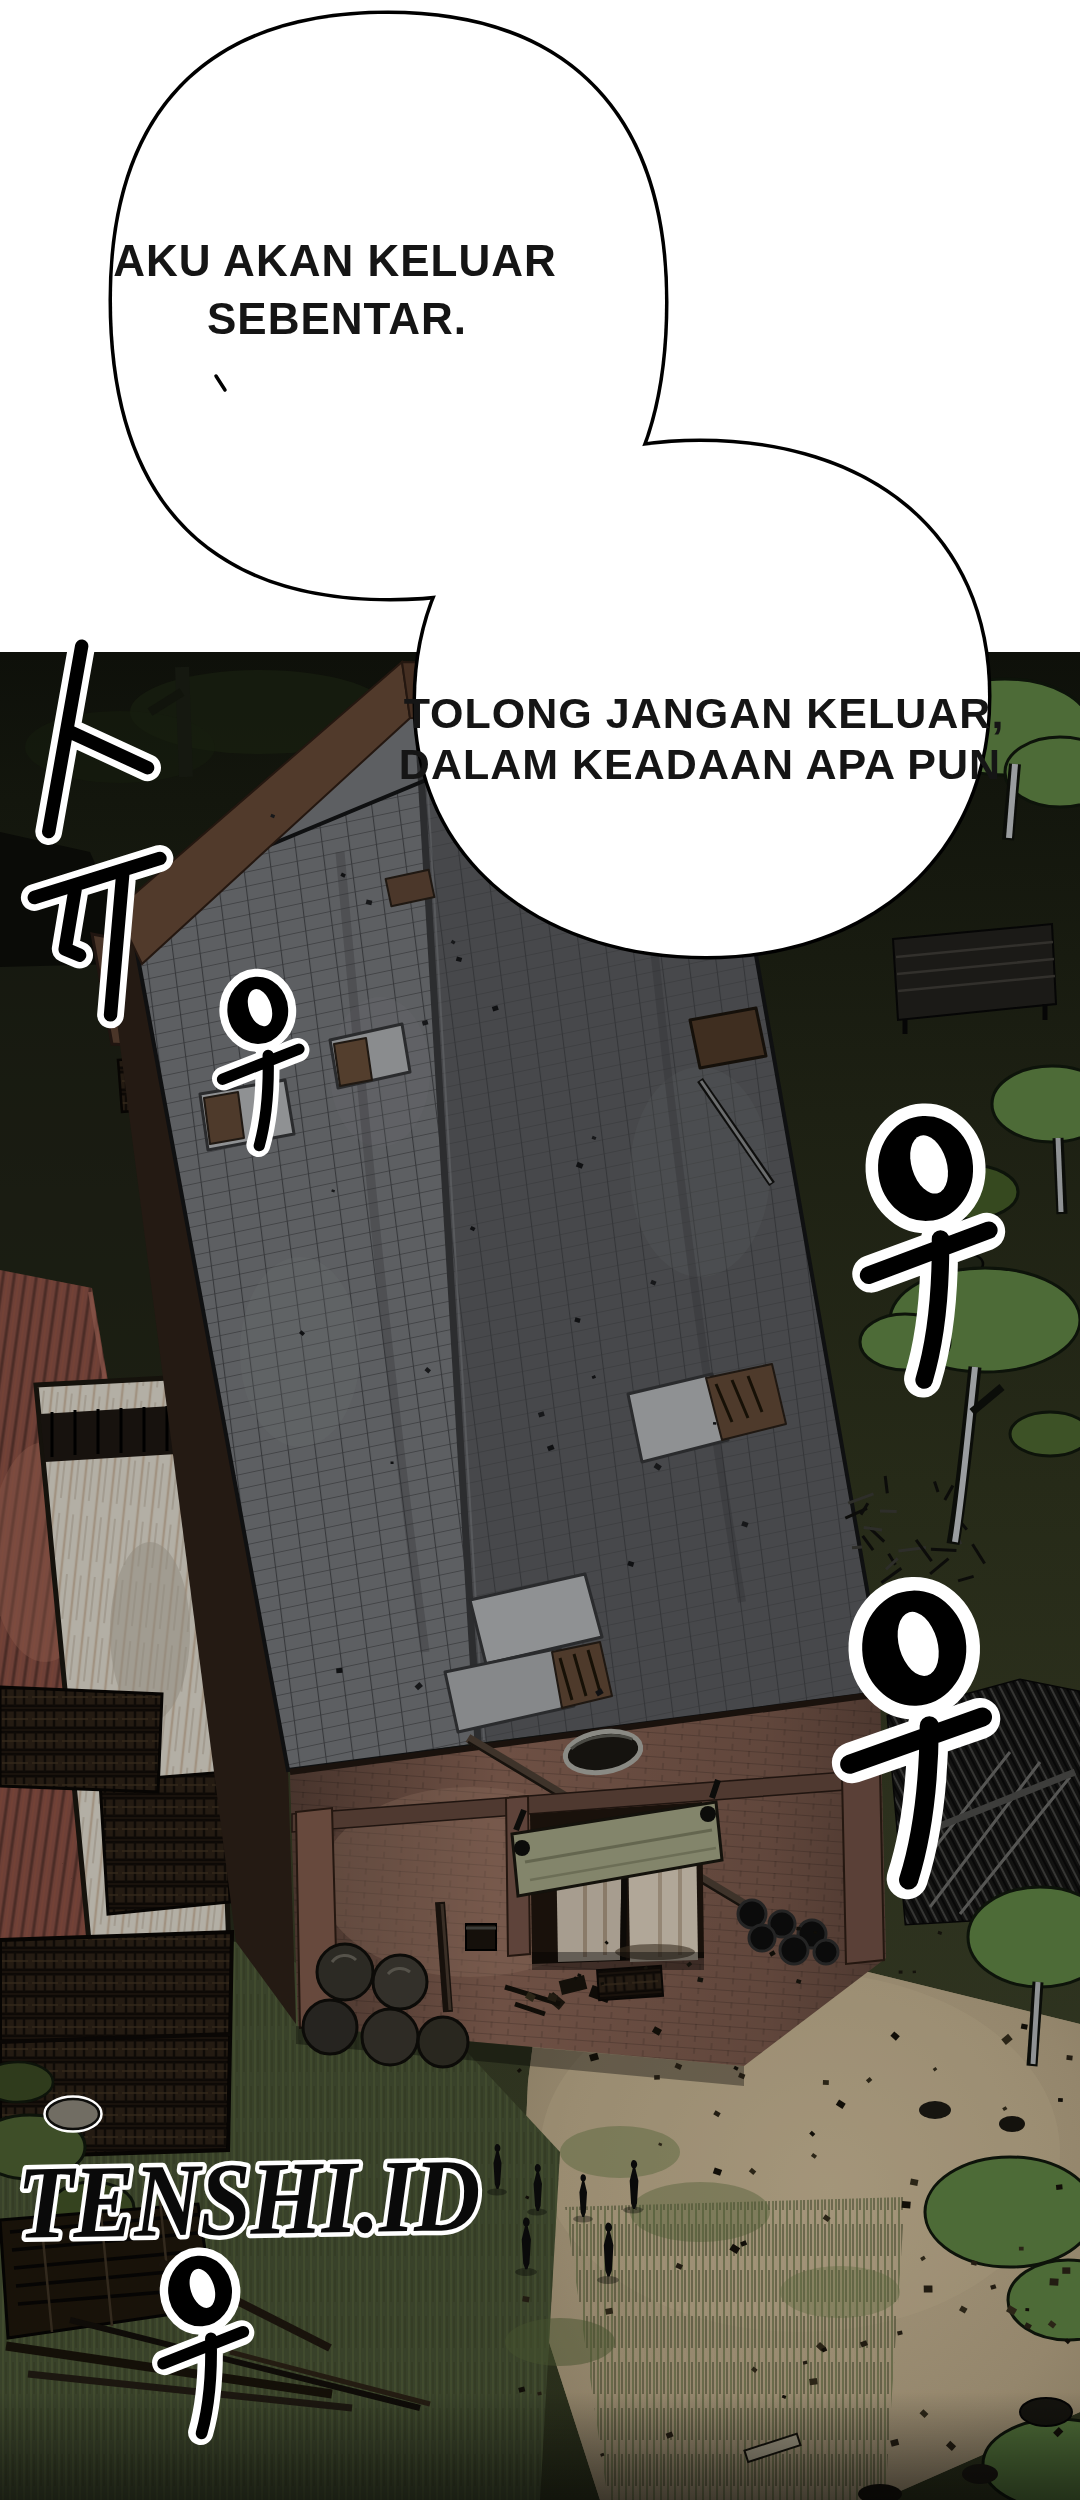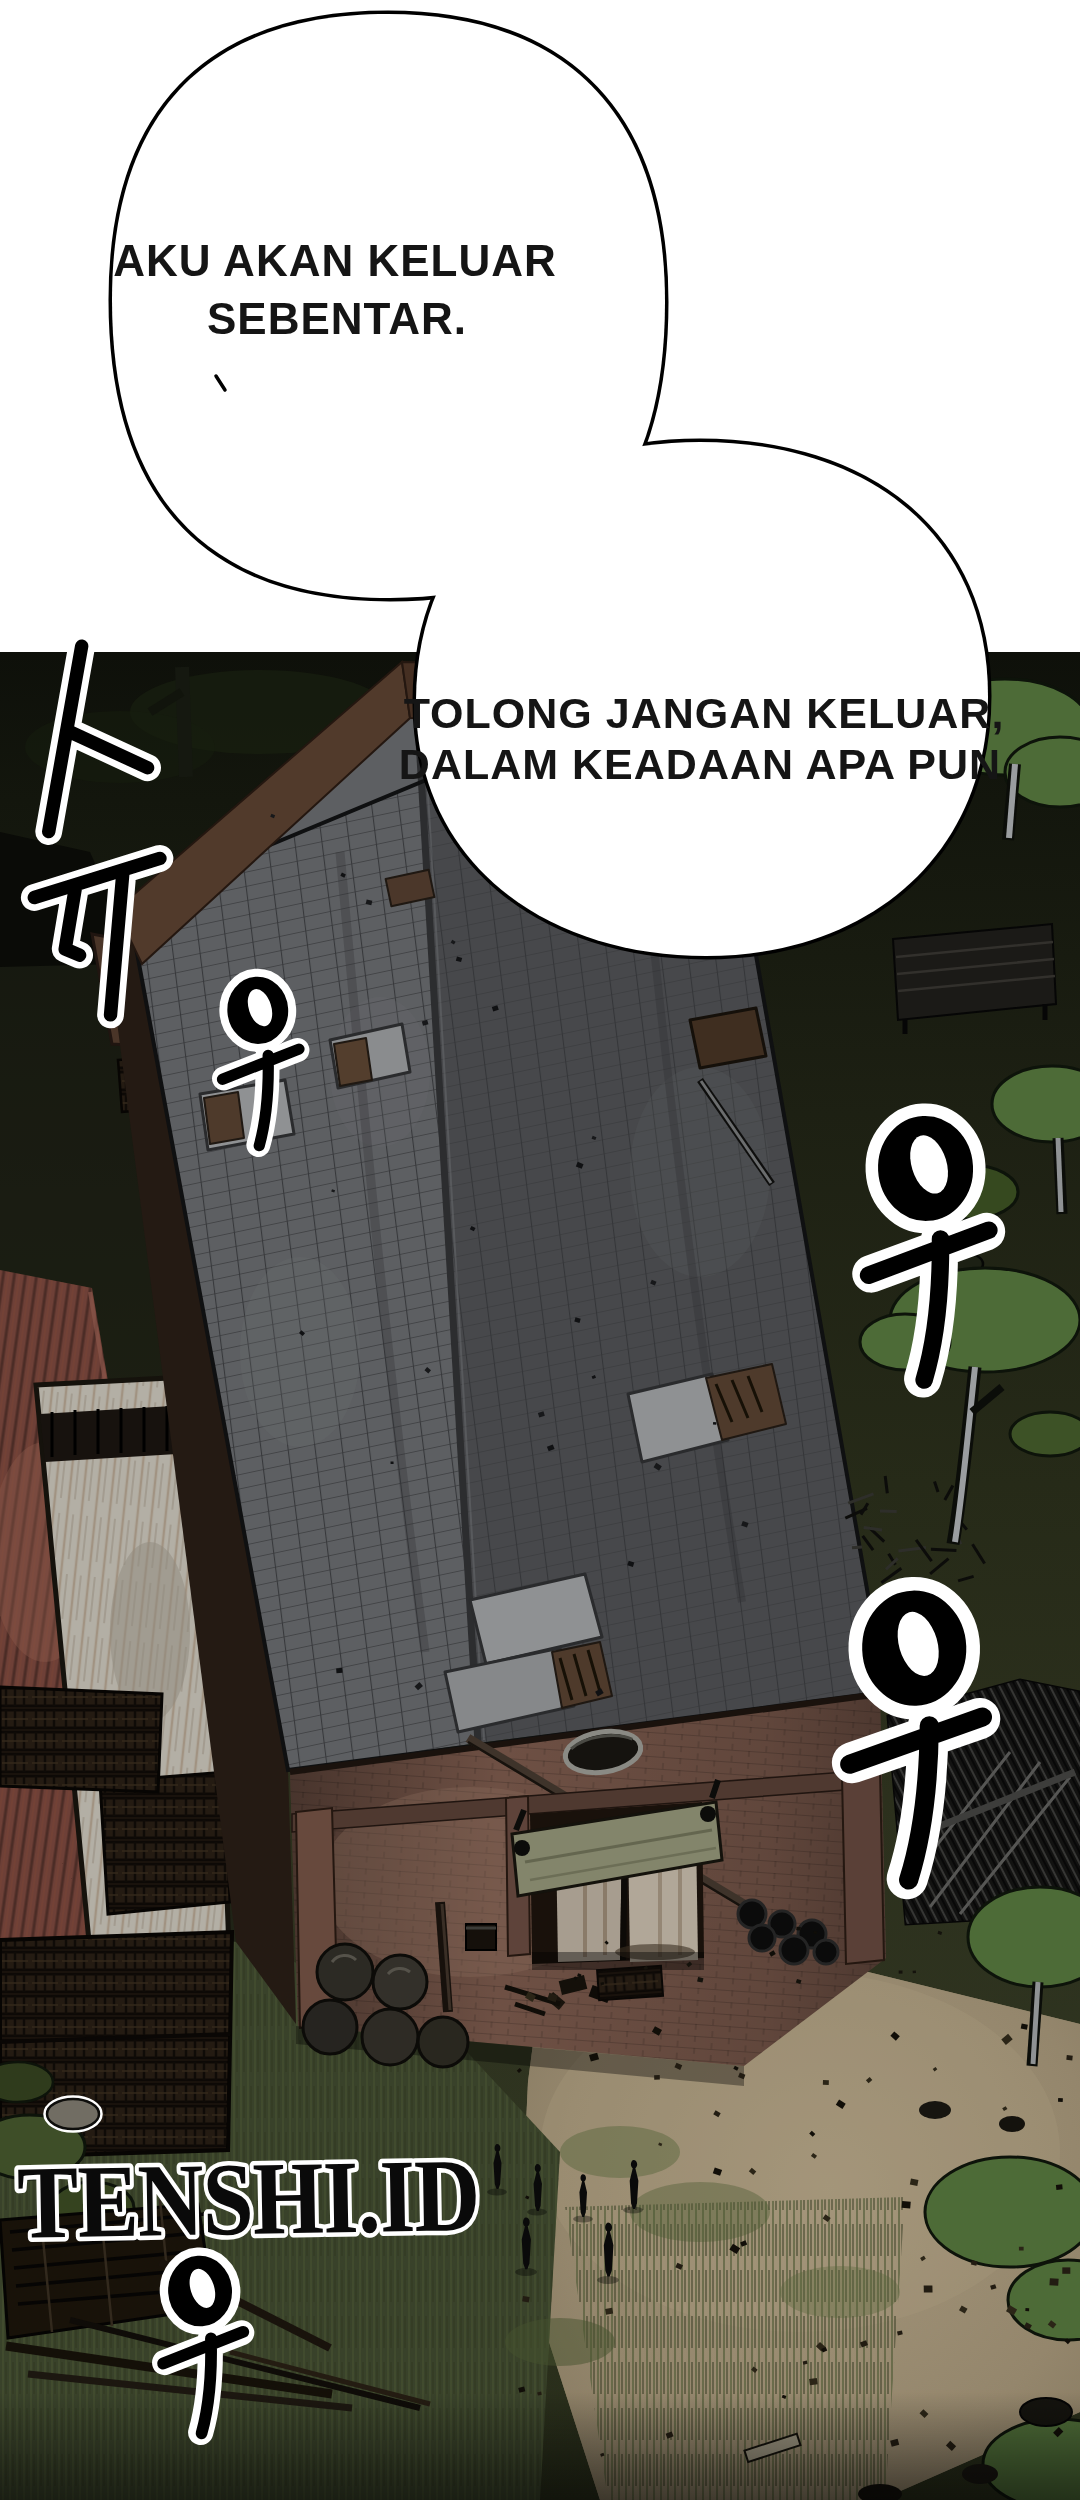--- a/index.html
+++ b/index.html
@@ -1,18 +1,18 @@
 <!DOCTYPE html>
 <html style="--page-bg: #ffffff; --ink: #000000; --bubble-fill: #ffffff; --bubble-text: #151515; --sfx-fill: #000000; --sfx-casing: #ffffff; --watermark-fill: #0a0a0a; --watermark-casing: #ffffff; --scene-dark: #14160d; --ground-olive: #2b2f1c; --ground-tan: #94866c; --roof-light: #5d5f62; --roof-dark: #47484b; --brick: #6e5044; --red-roof: #6e4037; --strip-gray: #b3afa5; --foliage: #4d6b37; --door-panel: #83856b;"><head>
 <meta charset="utf-8">
 <style>
   html,body{margin:0;padding:0;}
   .stage{position:relative;width:1080px;height:2500px;background:var(--page-bg,#fff);overflow:hidden;
          font-family:"Liberation Sans",sans-serif;}
-  .scene-wrap{position:absolute;left:0;top:652px;width:1080px;height:1848px;}
+  .scene-wrap{position:absolute;left:0;top:652px;width:1080px;height:1848px;font-style:italic;}
   .scene-wrap svg{display:block;}
   .sfx-layer,.bubble-layer{position:absolute;left:0;top:0;pointer-events:none;}
 
   
   .bubble-path{fill:var(--bubble-fill,#fff);stroke:var(--ink,#000);stroke-width:7;}
   .bubble-fillonly{fill:var(--bubble-fill,#fff);}
   .btxt{fill:var(--bubble-text,#151515);font-family:"Liberation Sans",sans-serif;font-weight:700;
         text-anchor:middle;letter-spacing:1px;}
   .tick{stroke:var(--ink,#000);stroke-width:3.5;stroke-linecap:round;}
 

